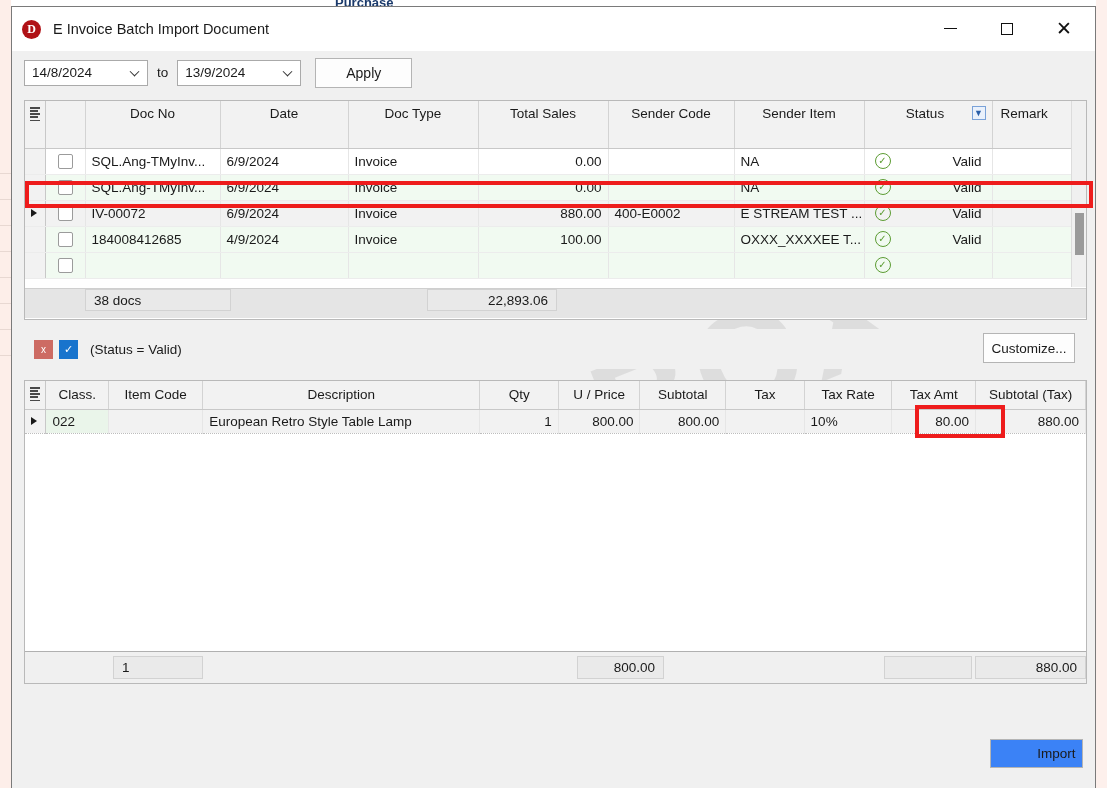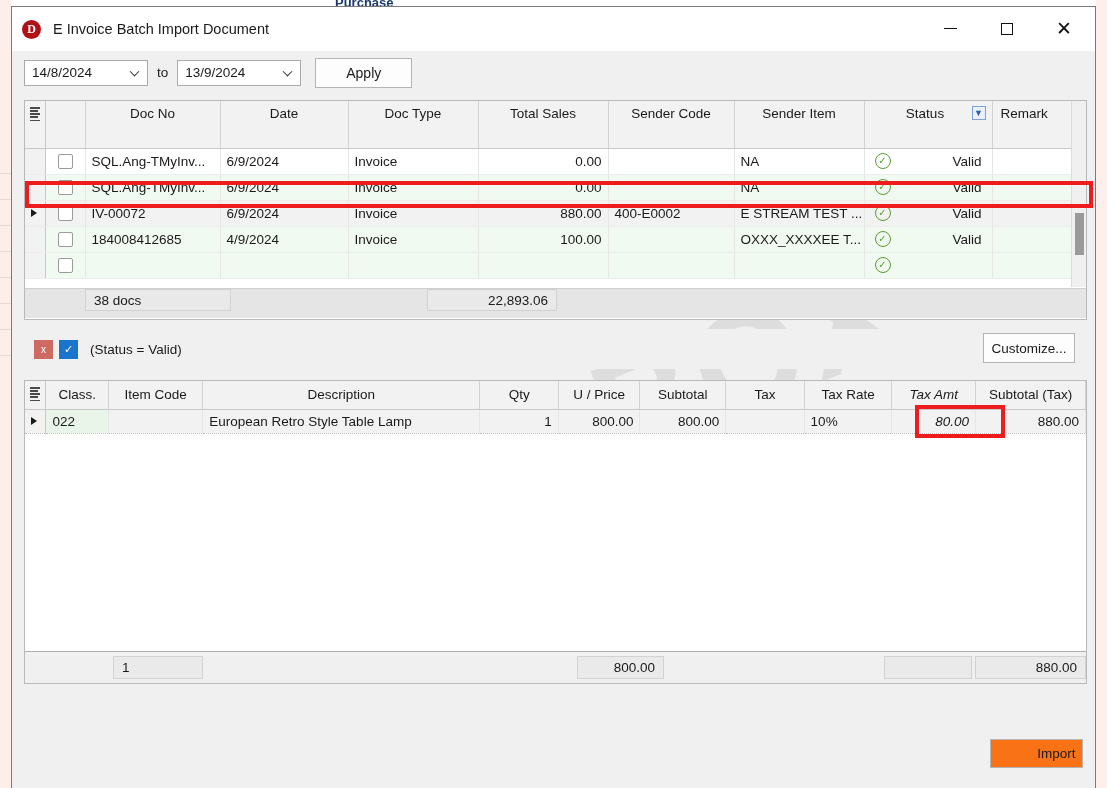--- a/index.html
+++ b/index.html
@@ -288,21 +288,21 @@
   }
   .d-handle { width: 20px; background: #f2f2f2 !important; border-right: 1px solid #c8c8c8 !important; padding: 0 !important; position: relative; }
   .d-class  { width: 60px; }
   .d-item   { width: 90px; }
   .d-desc   { width: 265px; text-align: center; }
   .d-qty    { width: 75px; text-align: right; }
   .d-price  { width: 78px; text-align: right; }
   .d-sub    { width: 82px; text-align: right; }
   .d-tax    { width: 75px; text-align: right; }
   .d-rate   { width: 84px; text-align: right; }
-  .d-tamt   { width: 80px; text-align: right; font-style: italic; }
+  .d-tamt   { width: 80px; text-align: right; }
   .d-subtax { width: 105px; text-align: right; }
   td.d-class { background: #eaf5ea !important; }
   td.d-desc { text-align: left; }
   td.d-rate { text-align: left; padding-left: 12px; }
 
   
   #detail-summary {
     position: absolute; left: 0; bottom: 0; width: 100%; height: 32px;
     background: #f0f0f0; border-top: 1px solid #b0b0b0;
     display: flex; align-items: center;
@@ -314,21 +314,21 @@
   }
   #dsum-qty { margin-left: 88px; width: 90px; }
   #dsum-sub { margin-left: 374px; width: 88px; justify-content: flex-end; }
   #dsum-blank { margin-left: 220px; width: 88px; }
   #dsum-subtax { margin-left: 3px; width: 112px; justify-content: flex-end; }
 
   
   #import-btn {
     position: absolute; right: 12px; top: 732px;
     width: 93px; height: 29px;
-    background: #f97316; border: 1px solid #b4b4b4;
+    background: #3b82f6; border: 1px solid #b4b4b4;
     font-size: 13.5px; color: #1a1a1a;
     display: flex; align-items: center; justify-content: center; padding-left: 40px;
   }
 
   
   #watermark {
     position: absolute; left: 0; top: 0; width: 1085px; height: 782px;
     pointer-events: none; overflow: hidden;
   }
   #watermark span {

